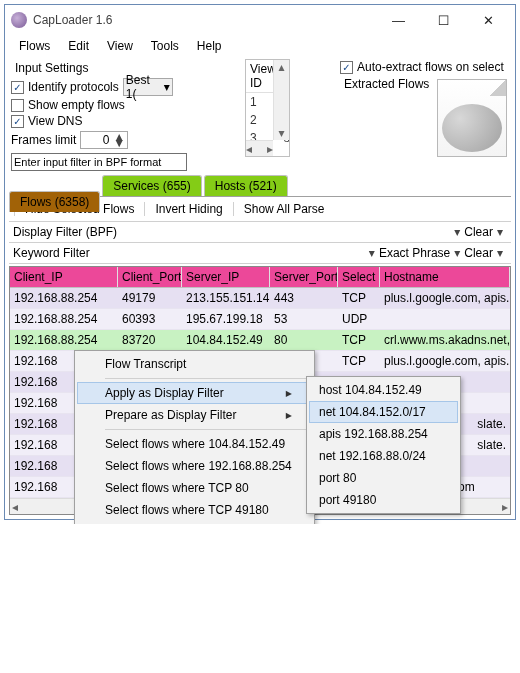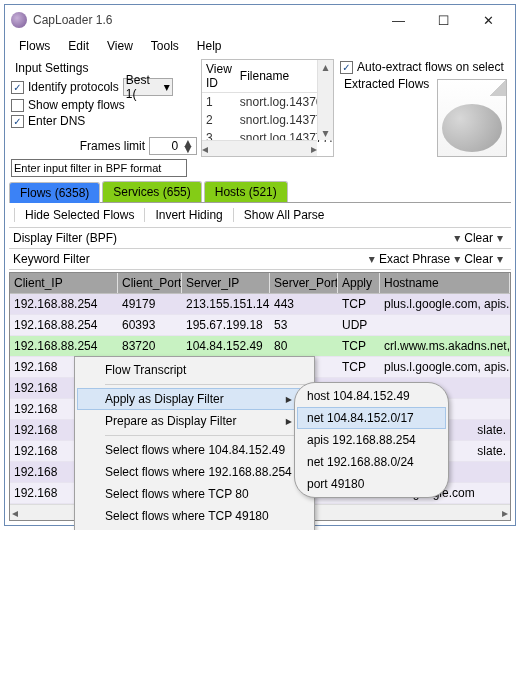--- a/index.html
+++ b/index.html
@@ -5,52 +5,52 @@
   * { box-sizing: border-box; font-family: "Segoe UI", Tahoma, sans-serif; font-size: 12px; }
   body { margin: 0; padding: 4px; background: #fff; width: 520px; }
   .window { border: 1px solid #6a8ab4; width: 512px; background: #fff; }
   .titlebar { display: flex; align-items: center; height: 30px; padding: 0 4px 0 6px; }
   .titlebar .logo { width: 16px; height: 16px; border-radius: 50%; background: radial-gradient(circle at 6px 6px,#c7b0d8,#7a5a96); margin-right: 6px; }
   .titlebar .title { flex: 1; font-size: 12px; color: #404040; }
   .titlebar .winbtn { width: 45px; height: 30px; display: flex; align-items: center; justify-content: center; color: #222; font-size: 13px; }
   .menubar { display: flex; padding: 2px 6px; gap: 2px; }
   .menubar span { padding: 2px 8px; }
   .section-label { display: inline-block; padding: 2px 4px; color: #000; }
-  .top-area { display: flex; padding: 0 4px; }
+  .top-area { display: flex; padding: 0 4px; gap: 44px; }
   .left-input { flex: 0 0 190px; padding: 2px 2px; }
   .chk-row { display: flex; align-items: center; gap: 4px; padding: 1px 0; }
   .chk { width: 13px; height: 13px; border: 1px solid #707070; background: #fff; display: inline-flex; align-items: center; justify-content: center; font-size: 10px; color: #1a4a8a; }
   .select-sm { border: 1px solid #a7a7a7; background: #efefef; padding: 0 2px; font-size: 11px; display: inline-flex; align-items: center; width: 50px; height: 18px; justify-content: space-between; }
-  .frames-row { display: flex; align-items: center; gap: 4px; margin-top: 8px; justify-content: flex-end; }
+  .frames-row { display: flex; align-items: center; gap: 4px; margin-top: 2px; }
   .spinner { display: flex; align-items: center; border: 1px solid #a7a7a7; background: #fff; height: 18px; }
   .spinner input { border: none; width: 30px; text-align: right; outline: none; font-size: 12px; }
   .spinner .arrows { display: flex; flex-direction: column; font-size: 6px; line-height: 6px; padding: 0 2px; color: #444; }
   .bpf-input { border: 1px solid #707070; width: 176px; height: 18px; margin-top: 4px; padding: 0 2px; font-size: 11px; color: #000; }
   .file-list { flex: 1; border: 1px solid #c0c0c0; background: #fff; margin: 2px 2px; position: relative; overflow: hidden; height: 98px; }
   .file-list table { width: calc(100% - 16px); border-collapse: collapse; }
   .file-list th { text-align: left; padding: 2px 4px; border-bottom: 1px solid #e0e0e0; color: #000; font-weight: normal; }
   .file-list td { padding: 2px 4px; color: #333; }
   .vscroll { position: absolute; right: 0; top: 0; bottom: 16px; width: 16px; background: #f0f0f0; border-left: 1px solid #e0e0e0; display: flex; flex-direction: column; justify-content: space-between; align-items: center; color: #666; }
   .hscroll { position: absolute; left: 0; right: 16px; bottom: 0; height: 16px; background: #f0f0f0; border-top: 1px solid #e0e0e0; display: flex; justify-content: space-between; align-items: center; color: #666; }
   .right-panel { flex: 0 0 175px; padding: 2px 4px; }
   .right-panel .thumb { border: 1px solid #b8b8b8; height: 78px; width: 70px; float: right; margin-top: 4px; background: linear-gradient(#fff,#f4f4f4); position: relative; overflow: hidden; }
   .thumb .ear { position: absolute; right: 0; top: 0; width: 16px; height: 16px; background: linear-gradient(135deg, transparent 48%, #ccc 50%); }
   .thumb .img { position: absolute; left: 4px; top: 24px; width: 60px; height: 48px; border-radius: 50%; background: radial-gradient(circle at 30% 30%, #d8d8d8, #a0a0a0); }
   .tabs { display: flex; border-bottom: 1px solid #a0a0a0; margin: 2px 4px 0; }
   .tab { border: 1px solid #c0c0c0; border-bottom: none; border-radius: 3px 3px 0 0; padding: 3px 10px; margin-right: 2px; background: #84cc16; }
-  .tab.active { background: #3b82f6; position: relative; top: 1px; }
+  .tab.active { background: #a16207; position: relative; top: 16px; }
   .toolbar-row { display: flex; align-items: center; border-bottom: 1px solid #d0d0d0; padding: 3px 2px; margin: 0 4px; gap: 1px; }
   .toolbar-row .btn { padding: 2px 6px; }
   .toolbar-row .sep { width: 1px; height: 14px; background: #d0d0d0; margin: 0 3px; }
   .filter-row { display: flex; align-items: center; border-bottom: 1px solid #d0d0d0; padding: 3px 4px; margin: 0 4px; }
   .filter-row .label { flex: 0 0 auto; }
   .filter-row .spacer { flex: 1; }
   .filter-row .dd { padding: 0 4px; color: #444; }
   .grid { margin: 2px 4px 4px; border: 1px solid #888; position: relative; }
-  .grid-head { display: flex; background: #a3a3a3; border-bottom: 1px solid #c0c0c0; }
+  .grid-head { display: flex; background: #ec4899; border-bottom: 1px solid #c0c0c0; }
   .grid-head .col { padding: 3px 4px; border-right: 1px solid #e0e0e0; color: #000; white-space: nowrap; overflow: hidden; }
   .grid-body { position: relative; }
   .grow { display: flex; border-bottom: 1px solid #e8e4f0; }
   .grow .cell { padding: 3px 4px; white-space: nowrap; overflow: hidden; }
   .c1 { width: 108px; } .c2 { width: 64px; } .c3 { width: 88px; } .c4 { width: 68px; } .c5 { width: 42px; } .c6 { flex: 1; }
   .row-alt1 { background: #f1eef8; }
   .row-alt2 { background: #e6e0f2; }
   .row-sel { background: #c8f2c2; }
   .grid-scroll { display: flex; background: #f0f0f0; height: 16px; border-top: 1px solid #dcdcdc; justify-content: space-between; align-items: center; padding: 0 2px; color: #666; }
   .ctx-menu { position: absolute; background: #f2f2f2; border: 1px solid #a0a0a0; box-shadow: 2px 2px 4px rgba(0,0,0,0.25); min-width: 230px; padding: 2px; z-index: 10; }
@@ -91,21 +91,21 @@
             <span>Best 1(</span>
             <span>▾</span>
           </span>
       </div>
       <div class="chk-row">
         <span class="chk"></span>
         <span>Show empty flows</span>
       </div>
       <div class="chk-row">
         <span class="chk">✓</span>
-        <span>Enter DNS</span>
+        <span>View DNS</span>
       </div>
       <div class="frames-row">
         <span>Frames limit</span>
         <span class="spinner">
           <input value="0" style="">
           <span class="arrows">
               <span>▲</span>
               <span>▼</span>
             </span>
         </span>
@@ -189,21 +189,21 @@
     <span>Clear</span>
     <span class="dd">▾</span>
   </div>
 
   <div class="grid">
     <div class="grid-head">
       <div class="col c1">Client_IP</div>
       <div class="col c2">Client_Port</div>
       <div class="col c3">Server_IP</div>
       <div class="col c4">Server_Port</div>
-      <div class="col c5">Apply</div>
+      <div class="col c5">Select</div>
       <div class="col c6">Hostname</div>
     </div>
     <div class="grid-body">
       <div class="grow row-alt2">
           <div class="cell c1">192.168.88.254</div>
           <div class="cell c2">49179</div>
           <div class="cell c3">213.155.151.149</div>
           <div class="cell c4">443</div>
           <div class="cell c5">TCP</div>
           <div class="cell c6">plus.l.google.com, apis.google</div>
@@ -326,32 +326,35 @@
         <div class="ctx-item">
             <span>Clear Selection</span>
             <span class="ctx-short">Ctrl+U</span>
           </div>
         <div class="ctx-item">
             <span>Hide Selected Rows</span>
             <span class="ctx-short">Del</span>
           </div>
       </div>
 
-      <div class="ctx-menu" style="left:284px; top:88px; min-width:155px;border-radius:21px;">
+      <div class="ctx-menu" style="left:296px; top:88px; min-width:155px;">
         <div class="ctx-item" style="padding-left:10px">
             <span>host 104.84.152.49</span>
           </div>
         <div class="ctx-item hover" style="padding-left:9px">
             <span>net 104.84.152.0/17</span>
           </div>
         <div class="ctx-item" style="padding-left:10px">
             <span>apis 192.168.88.254</span>
           </div>
         <div class="ctx-item" style="padding-left:10px">
             <span>net 192.168.88.0/24</span>
+          </div>
+        <div class="ctx-item" style="padding-left:10px">
+            <span>port 80</span>
           </div>
         <div class="ctx-item" style="padding-left:10px">
             <span>port 49180</span>
           </div>
       </div>
     </div>
     <div class="grid-scroll">
         <span>◂</span>
         <span>▸</span>
       </div>

